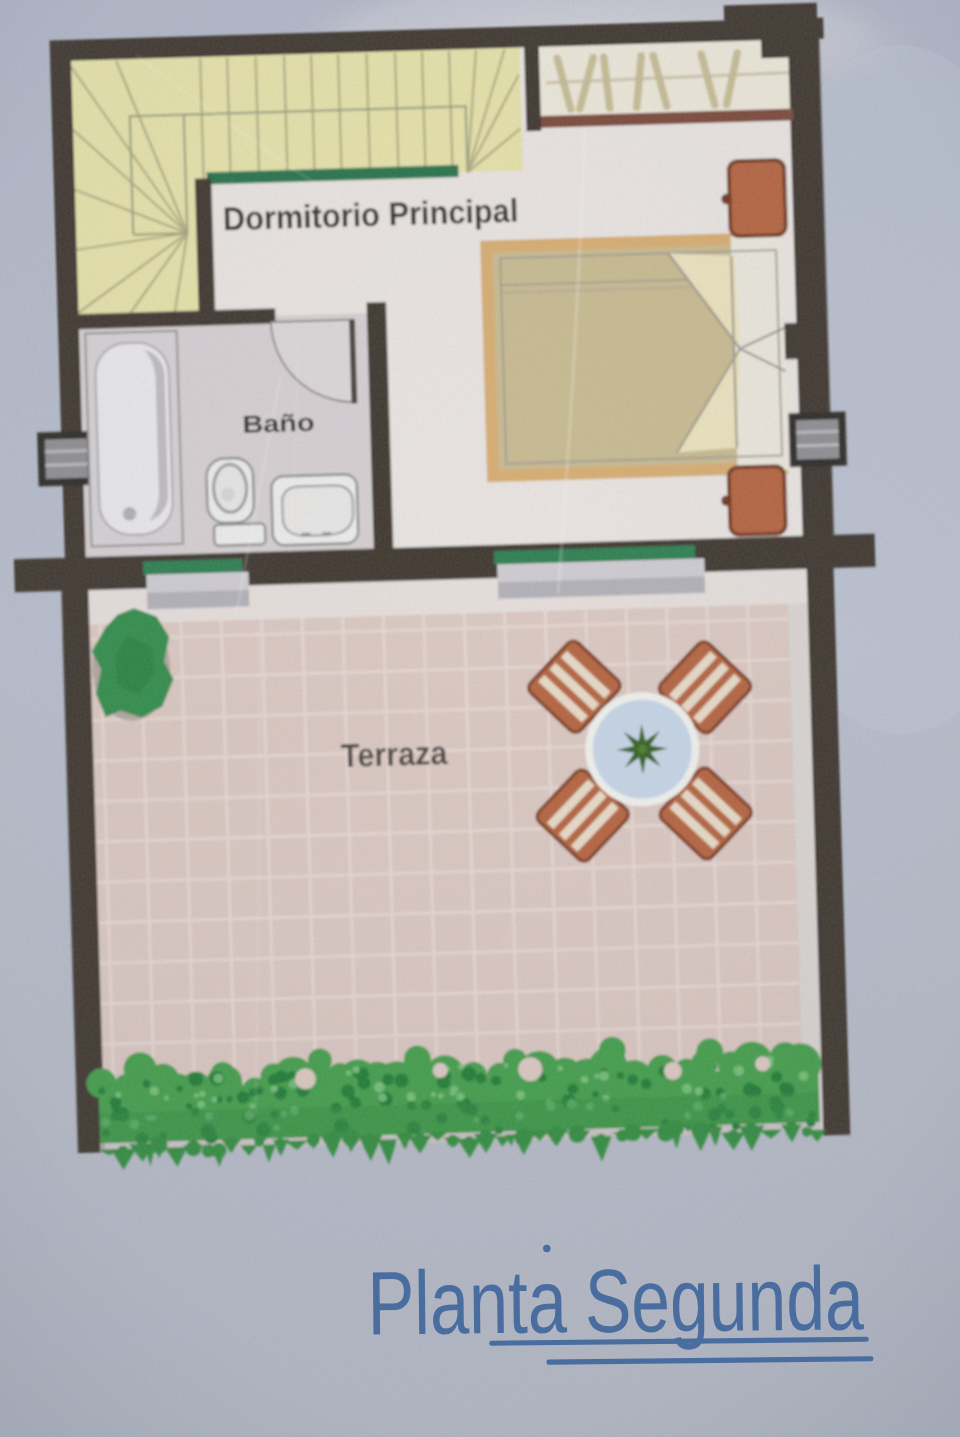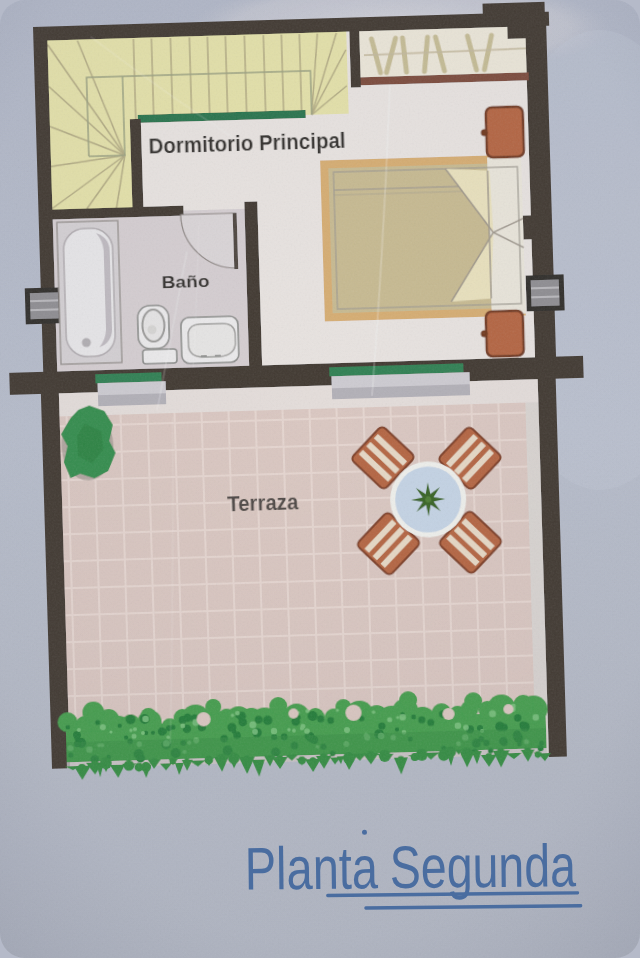--- a/index.html
+++ b/index.html
@@ -1,15 +1,15 @@
 <!DOCTYPE html>
 <html><head><meta charset="utf-8">
 <style>
 html,body{margin:0;padding:0;background:#b5bac9;}
-#page{position:relative;width:640px;height:958px;overflow:hidden;font-family:"Liberation Sans",sans-serif;border-radius:25px;}
+#page{position:relative;width:640px;height:958px;overflow:hidden;font-family:"Liberation Sans",sans-serif;}
 </style></head>
 <body>
 <div id="page">
 <svg width="640" height="958" viewBox="0 0 640 958" xmlns="http://www.w3.org/2000/svg">
 <defs>
 <linearGradient id="bg" x1="0" y1="0" x2="0" y2="1">
 <stop offset="0" stop-color="#b2b7c8"></stop>
           <stop offset="0.45" stop-color="#b8bdcc"></stop>
 <stop offset="0.8" stop-color="#b4b8c5"></stop>
           <stop offset="1" stop-color="#b2b6c2"></stop>

